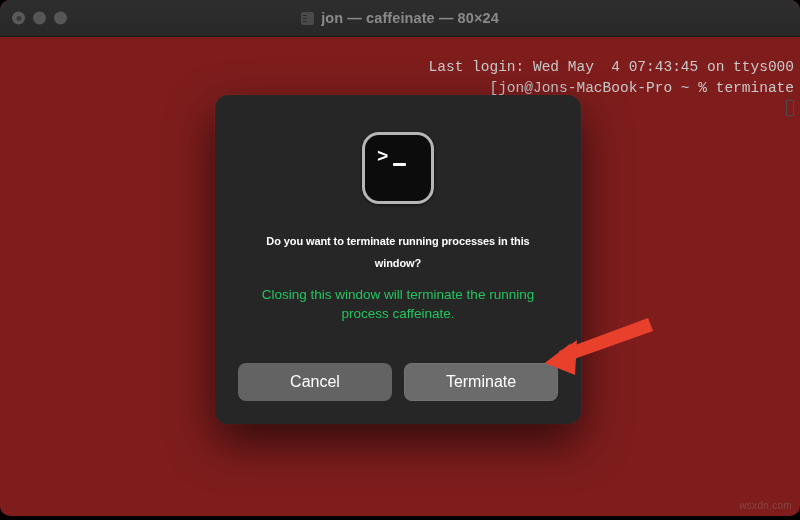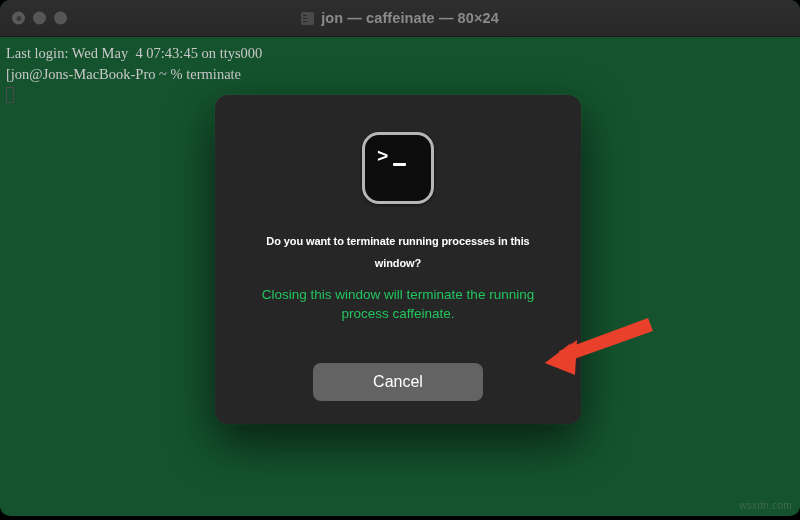--- a/index.html
+++ b/index.html
@@ -15,21 +15,21 @@
     position: relative;
   }
 
   
   #terminal-window {
     position: absolute;
     left: 0px;
     top: 0px;
     width: 800px;
     height: 516px;
-    background: #14532d;
+    background: #7f1d1d;
     border-radius: 10px;
     overflow: hidden;
     box-shadow: 0 0 12px rgba(0,0,0,0.8);
   }
 
   #titlebar {
     position: relative;
     height: 36px;
     background: #2b2b2b;
     background: linear-gradient(#2e2e2e, #282828);
@@ -95,25 +95,26 @@
   }
   #title-text {
     color: #8a8a8a;
     font-size: 14.5px;
     font-weight: bold;
     letter-spacing: 0.1px;
     white-space: nowrap;
   }
 
   #terminal-body {
-    padding: 6px 6px 0 6px;
-    font-family: Liberation Serif, serif;
+    padding: 20px 6px 0 6px;
+    font-family: Liberation Mono, monospace;
     font-size: 14.5px;
     line-height: 21px;
     color: #c9c9c9;
+    text-align: right;
   }
   .term-line {
     white-space: pre;
   }
   #cursor-block {
     display: inline-block;
     width: 8px;
     height: 16px;
     border: 1.4px solid #4a4a4a;
     box-sizing: border-box;
@@ -190,21 +191,21 @@
 
   #dialog-buttons {
     position: absolute;
     left: 0; right: 0;
     bottom: 23px;
     display: flex;
     justify-content: center;
     gap: 12px;
   }
   .dlg-btn {
-    width: 170px;
+    width: 154px;
     height: 38px;
     border: none;
     border-radius: 8px;
     color: #ffffff;
     font-family: "Liberation Sans", sans-serif;
     font-size: 16px;
     font-weight: normal;
     cursor: pointer;
     padding: 0;
     line-height: 38px;
@@ -271,20 +272,21 @@
     <span id="app-icon-prompt">&gt;</span>
     <span id="app-icon-underscore"></span>
   </div>
 
   <div id="dialog-title">Do you want to terminate running processes in this window?</div>
 
   <div id="dialog-message">Closing this window will terminate the running process caffeinate.</div>
 
   <div id="dialog-buttons">
     <button class="dlg-btn" id="cancel-button">Cancel</button>
+    <button class="dlg-btn" id="terminate-button">Terminate</button>
   </div>
 </div>
 
 <svg id="annotation-arrow" viewBox="0 0 150 80" xmlns="http://www.w3.org/2000/svg">
   <polygon points="143,4 60,46 66,28 40,48 62,56 56,39 146,13" fill="#E8402A"></polygon>
   <polygon points="40,48 72,25 70,60" fill="#E8402A"></polygon>
   <polygon points="143,3 148,16 58,48 54,36" fill="#E8402A"></polygon>
 </svg>
 
 </body></html>

